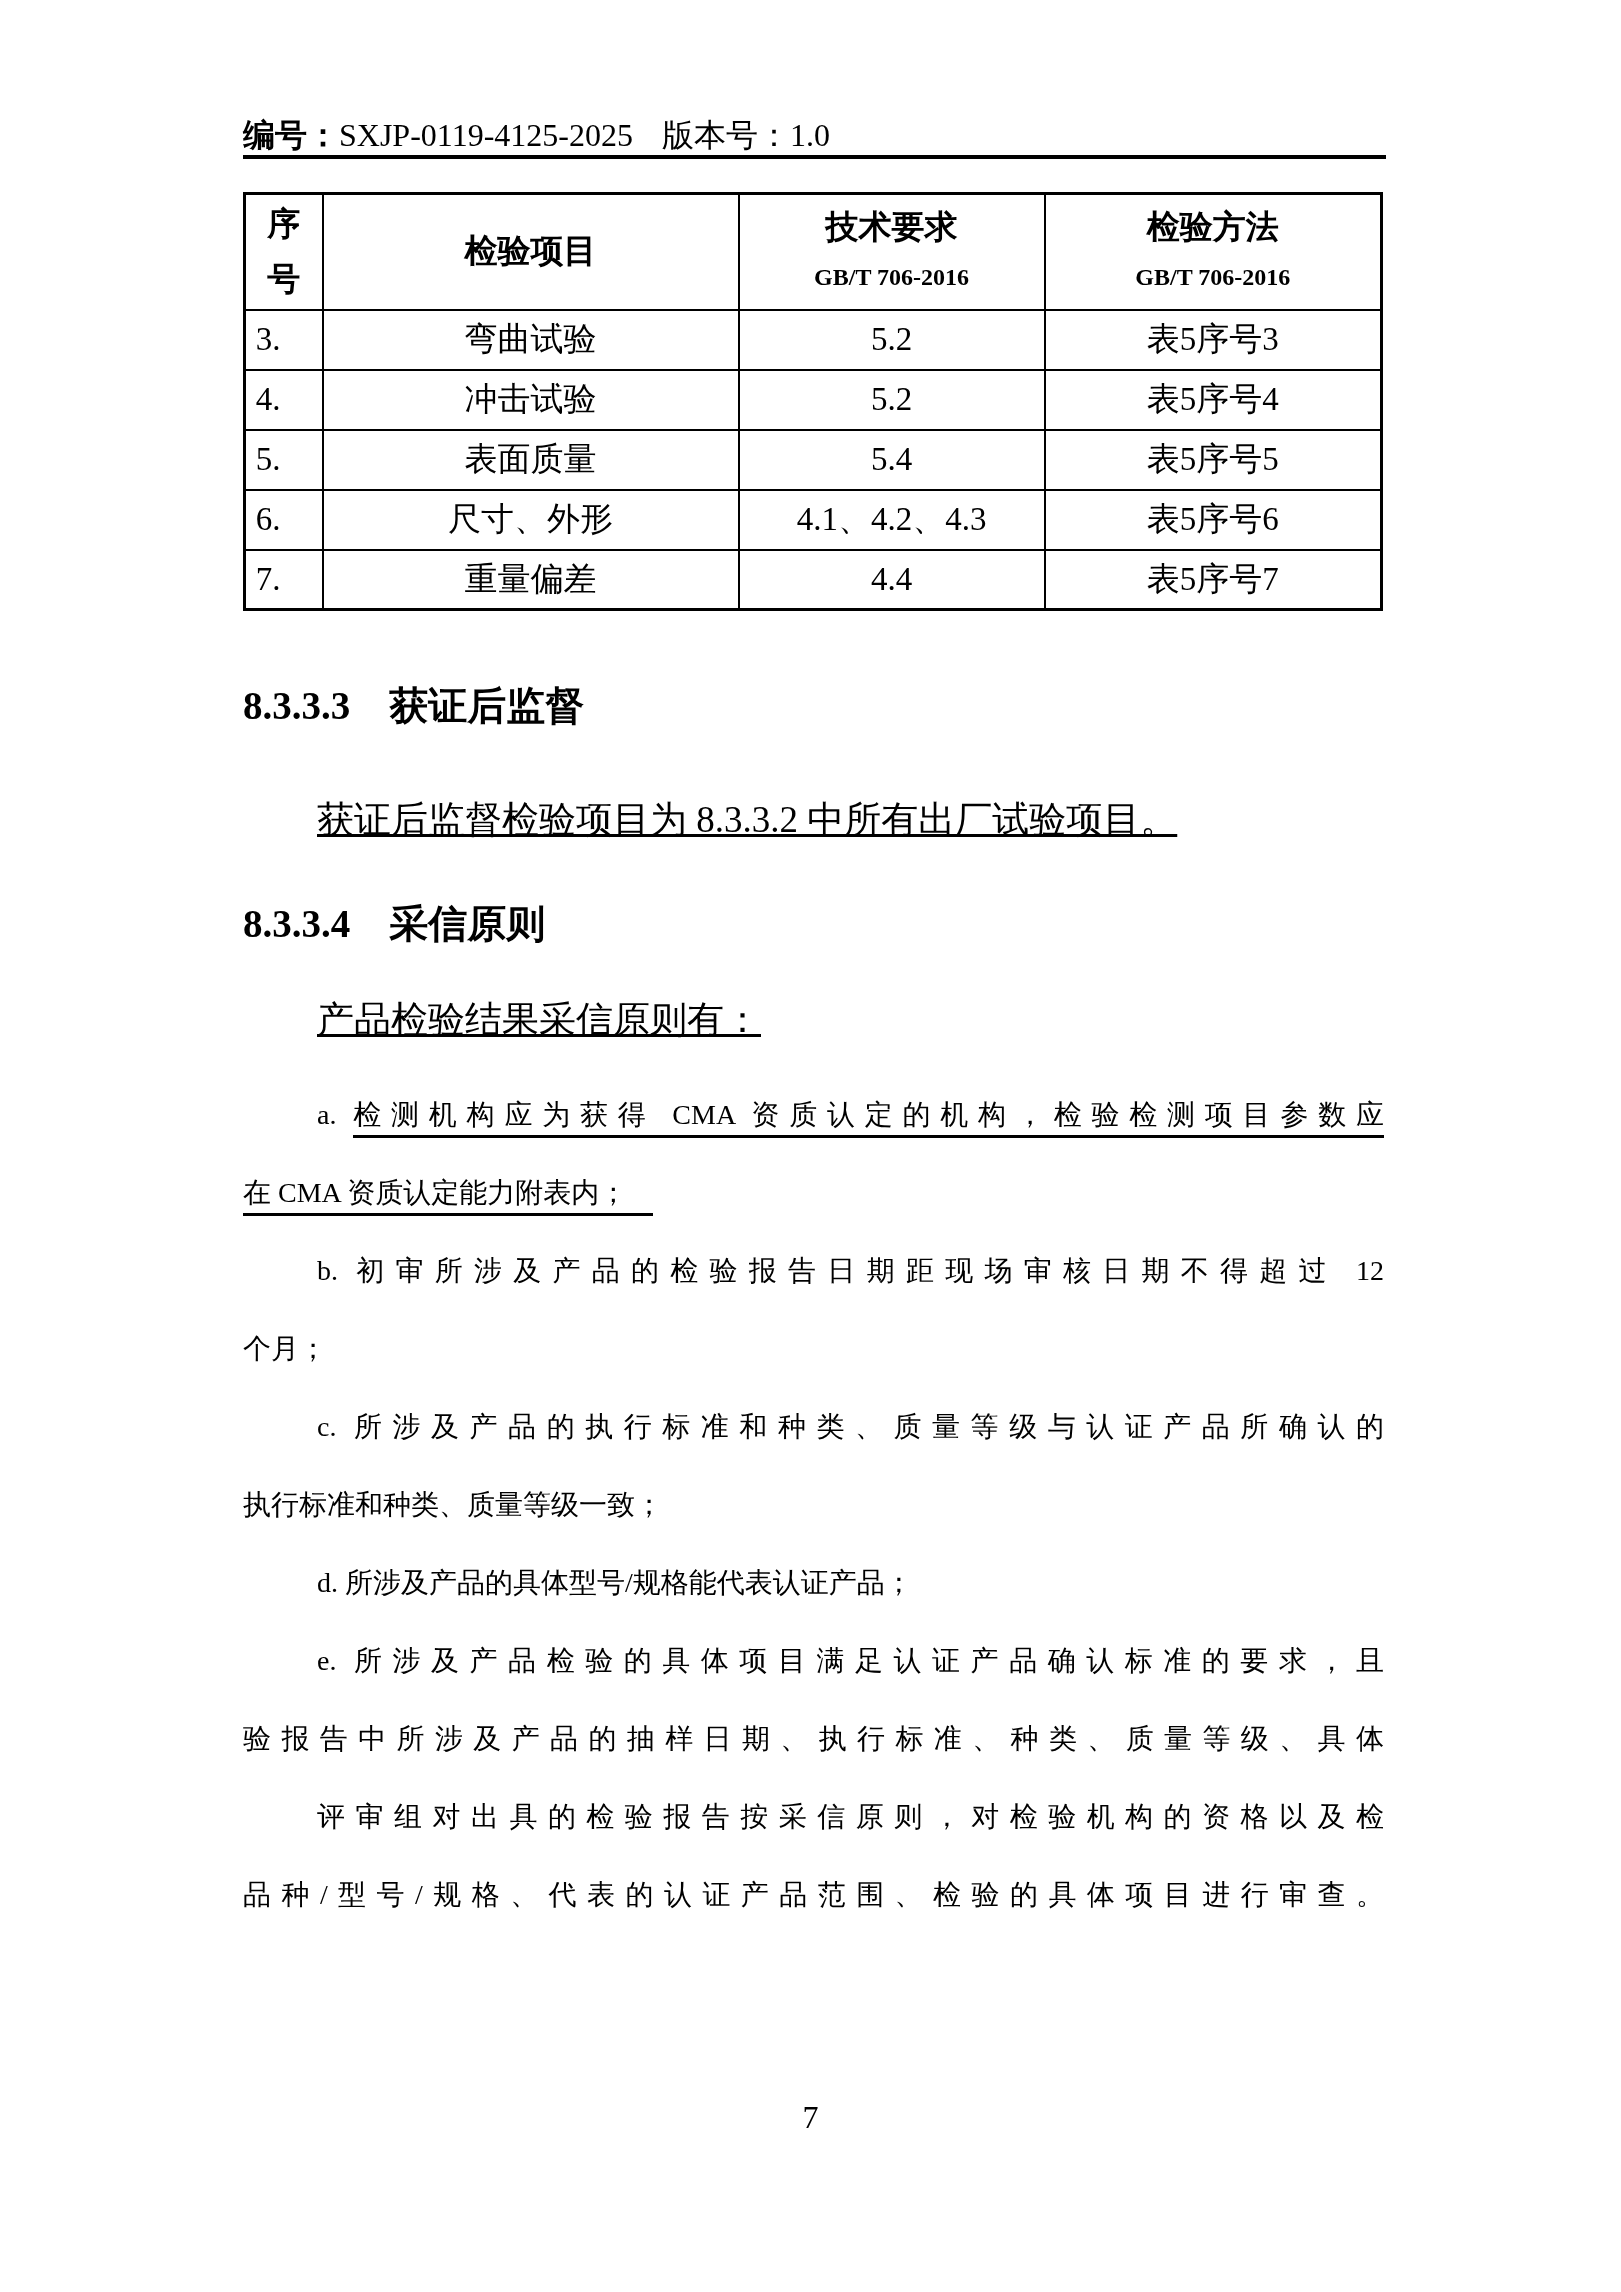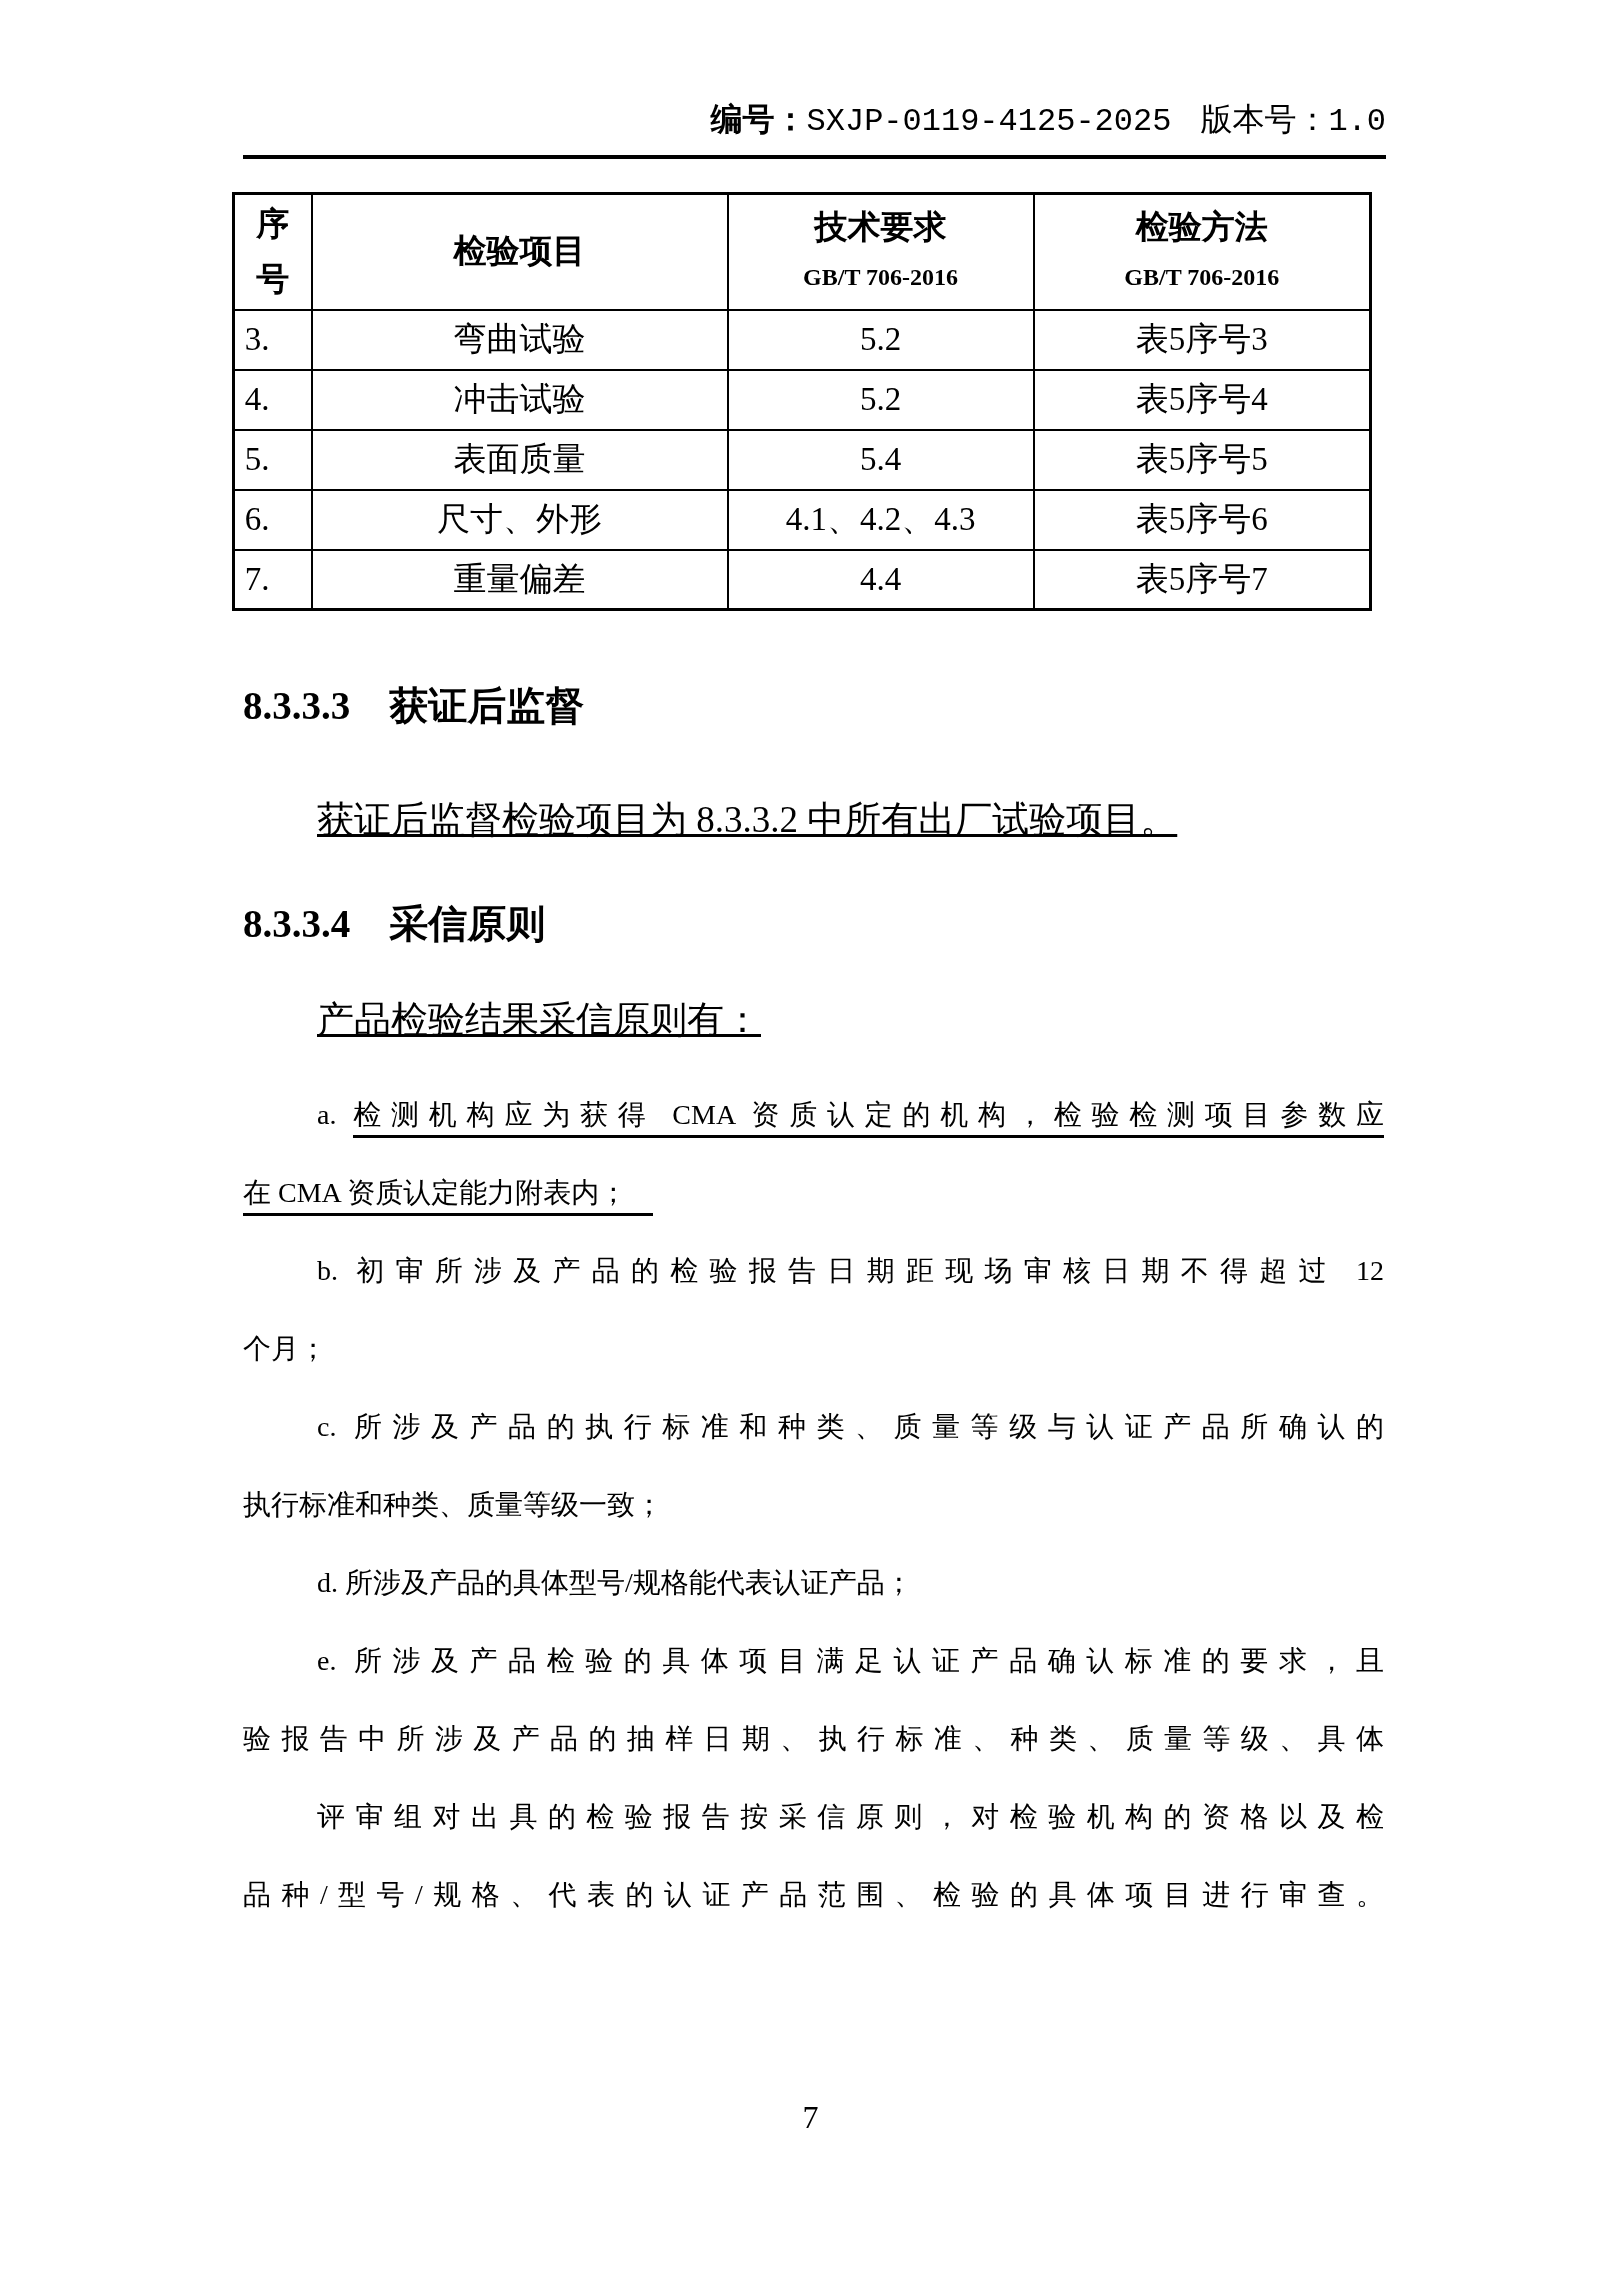--- a/index.html
+++ b/index.html
@@ -8,43 +8,42 @@
   .page {
     position: relative;
     width: 1621px;
     height: 2293px;
     background: #ffffff;
     overflow: hidden;
   }
   
   .doc-header {
     position: absolute;
-    top: 98px;
+    top: 114px;
     left: 243px;
     width: 1143px;
-    text-align: right;
+    text-align: left;
     font-size: 32px;
     white-space: nowrap;
-    font-family: Liberation Mono, monospace;
   }
   .doc-header .lbl-bold { font-weight: bold; }
   .doc-header .hgap { display: inline-block; width: 29px; }
   .header-rule {
     position: absolute;
     top: 155px;
     left: 243px;
     width: 1143px;
     height: 3.9px;
     background: #000;
   }
   
   table.spec-table {
     position: absolute;
     top: 192px;
-    left: 232px;
+    left: 243px;
     width: 1137px;
     border-collapse: collapse;
     table-layout: fixed;
     font-size: 33px;
     border: 3.9px solid #000;
     padding-left: 40px;
   }
   .spec-table th, .spec-table td {
     border: 2px solid #000;
     border-top-width: 2.9px;

